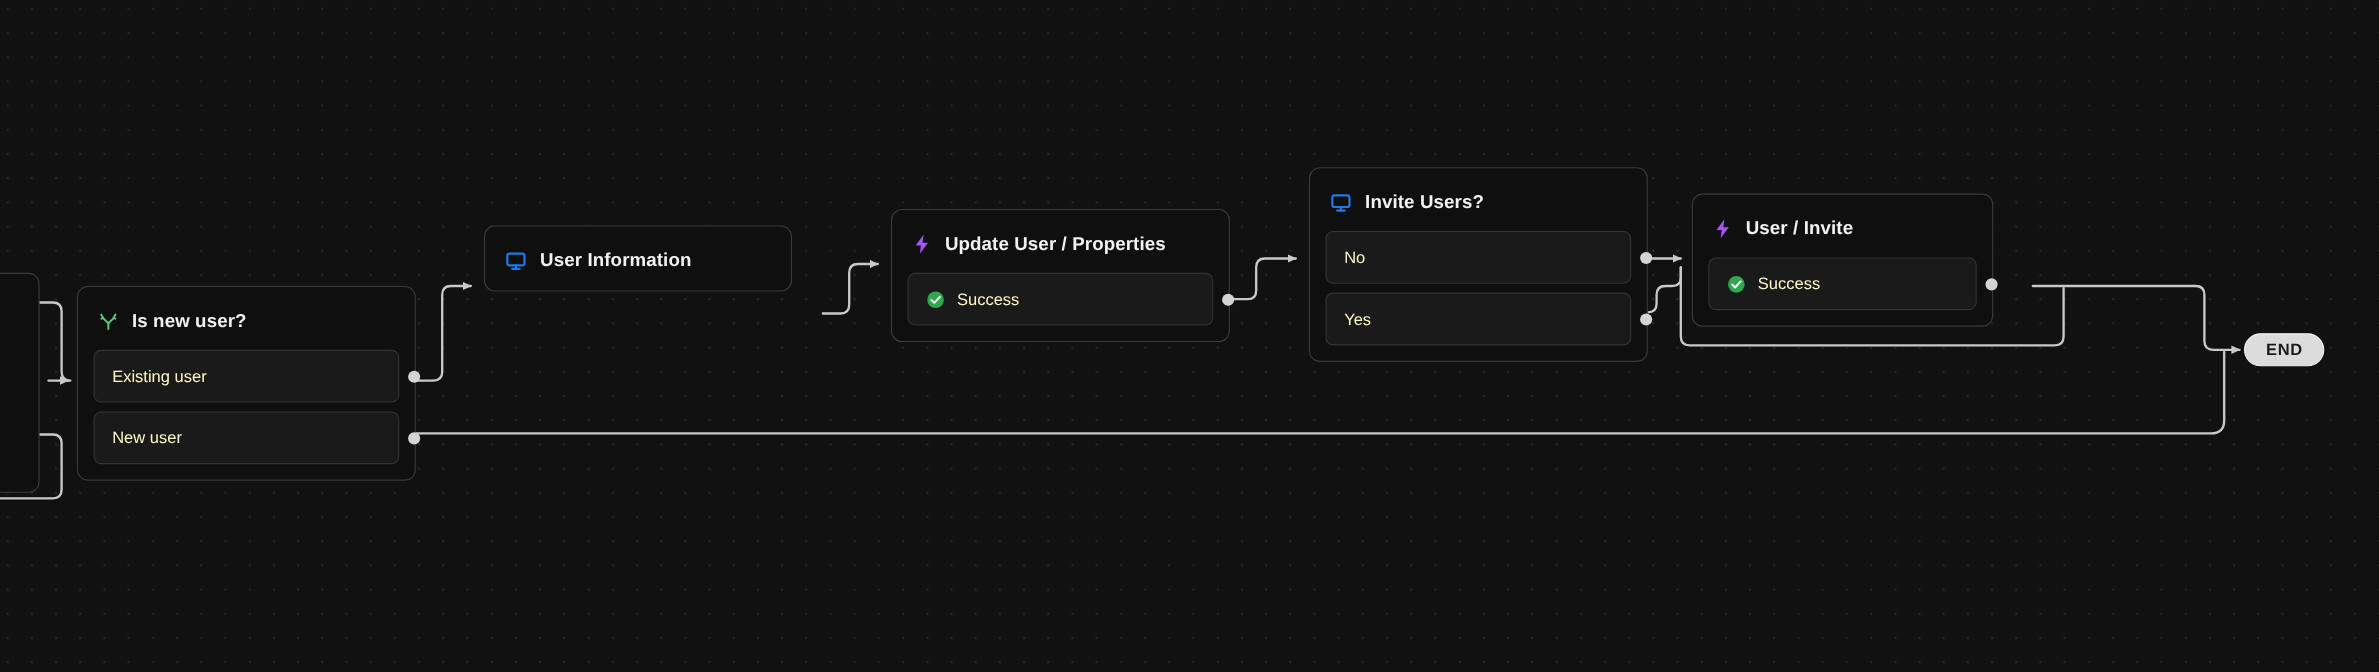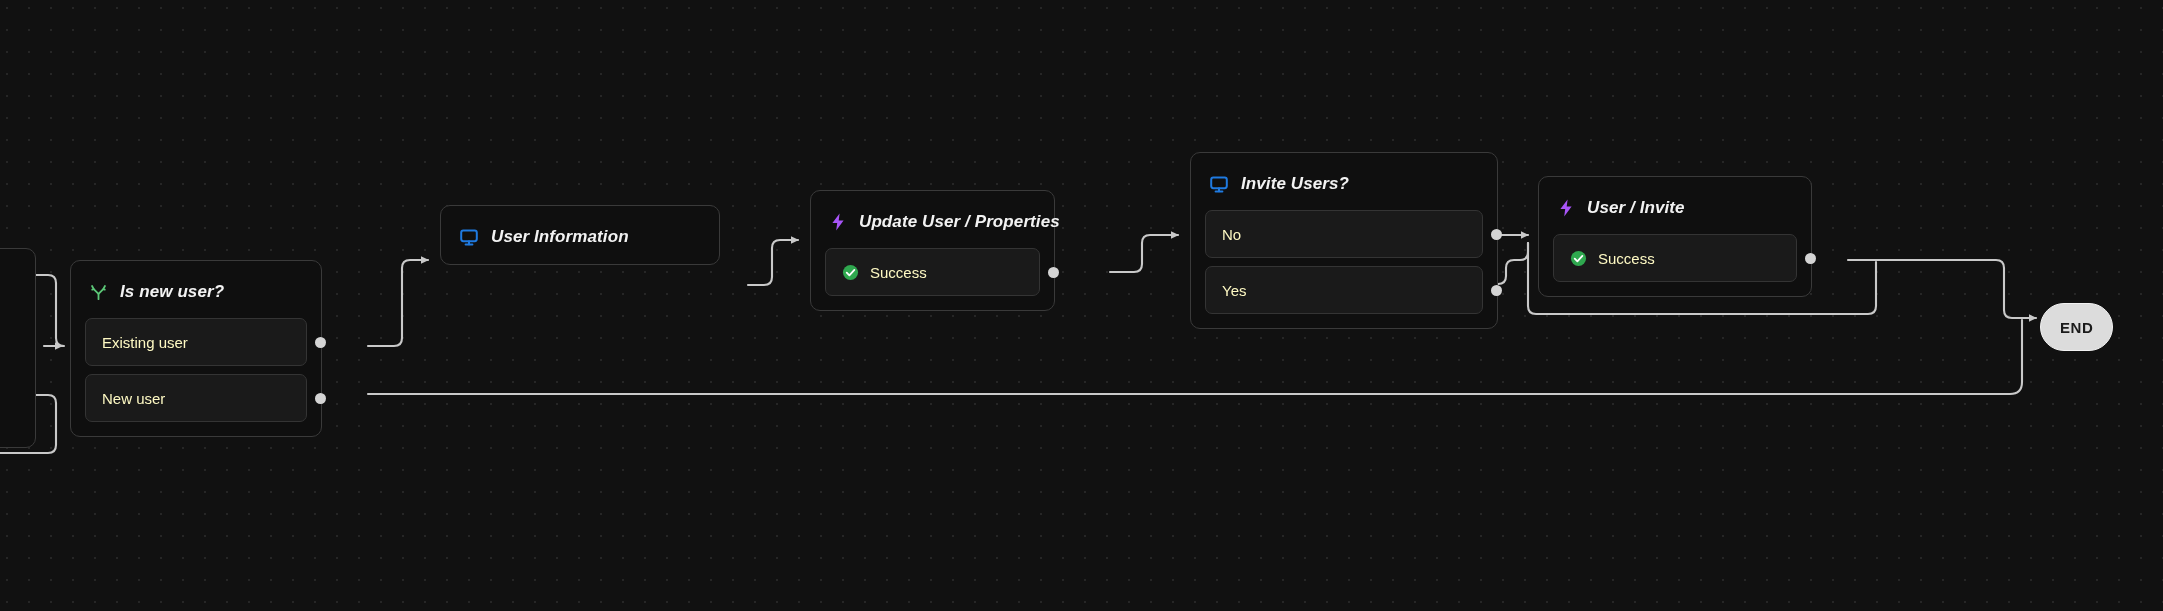--- a/index.html
+++ b/index.html
@@ -42,21 +42,20 @@
     border-radius: 10px;
     padding: 14px 14px 14px 14px;
   }
 
   .node-header {
     display: flex;
     align-items: center;
     gap: 12px;
     padding: 4px 2px 0 4px;
     height: 30px;
-    font-style: italic;
   }
 
   .node-title {
     color: #f2f2f2;
     font-size: 17px;
     font-weight: bold;
     letter-spacing: .1px;
     white-space: nowrap;
   }
 
@@ -95,21 +94,21 @@
   .icon { display: inline-flex; align-items: center; justify-content: center; }
   .icon svg { display: block; }
 
   
   #end-node {
     position: absolute;
     z-index: 3;
     background: #dcdcdc;
     border: 1px solid #f2f2f2;
     border-radius: 999px;
-    height: 48px;
+    height: 30px;
     padding: 0 19px;
     display: flex;
     align-items: center;
     justify-content: center;
   }
   #end-label {
     color: #1b1b1b;
     font-size: 15px;
     font-weight: bold;
     letter-spacing: .6px;
@@ -157,21 +156,21 @@
 
       <path d="M 1528 243 L 1528 306 Q 1528 314 1536 314 L 1868 314
                Q 1876 314 1876 306 L 1876 262"></path>
 
       <path d="M 1848 260 L 1996 260 Q 2004 260 2004 268 L 2004 310 Q 2004 318 2012 318 L 2036 318" marker-end="url(#arrow)"></path>
     </g>
   </svg>
 
   <div id="node-offscreen" style="left:-36px; top:248px; width:72px; height:200px;"></div>
 
-  <div class="node" style="left:70px; top:260px; width:252px;">
+  <div class="node" style="left:70px; top:260px; width:308px;">
     <div class="node-header">
       <span class="icon">
         <svg width="19" height="19" viewBox="0 0 20 20">
           <g fill="none" stroke="#5cc878" stroke-width="1.9" stroke-linecap="round" stroke-linejoin="round">
             <path d="M10 17 L10 11.5 L5 6.5"></path>
             <path d="M10 11.5 L15 6.5"></path>
             <path d="M3.2 3.2 L5 6.5 L3.4 7"></path>
             <path d="M16.8 3.2 L15 6.5 L16.6 7"></path>
           </g>
         </svg>
@@ -197,21 +196,21 @@
           <rect x="2.2" y="3.6" width="15.6" height="10.6" rx="2.1" fill="none" stroke="#1f7ae0" stroke-width="2"></rect>
           <rect x="4.6" y="5.9" width="10.8" height="6" rx="1" fill="#0f0f0f"></rect>
           <path d="M10 14.2 L10 17.2" stroke="#1f7ae0" stroke-width="2" stroke-linecap="round"></path>
           <path d="M6.6 17.4 L13.4 17.4" stroke="#1f7ae0" stroke-width="2" stroke-linecap="round"></path>
         </svg>
       </span>
       <span class="node-title">User Information</span>
     </div>
   </div>
 
-  <div class="node" style="left:810px; top:190px; width:245px;">
+  <div class="node" style="left:810px; top:190px; width:308px;">
     <div class="node-header">
       <span class="icon">
         <svg width="18" height="20" viewBox="0 0 18 20">
           <path d="M10.6 1.4 L3.4 11.1 L8.2 11.1 L7.2 18.6 L14.6 8.6 L9.7 8.6 Z" fill="#a855f7"></path>
         </svg>
       </span>
       <span class="node-title">Update User / Properties</span>
     </div>
     <div class="ports">
       <div class="port">

